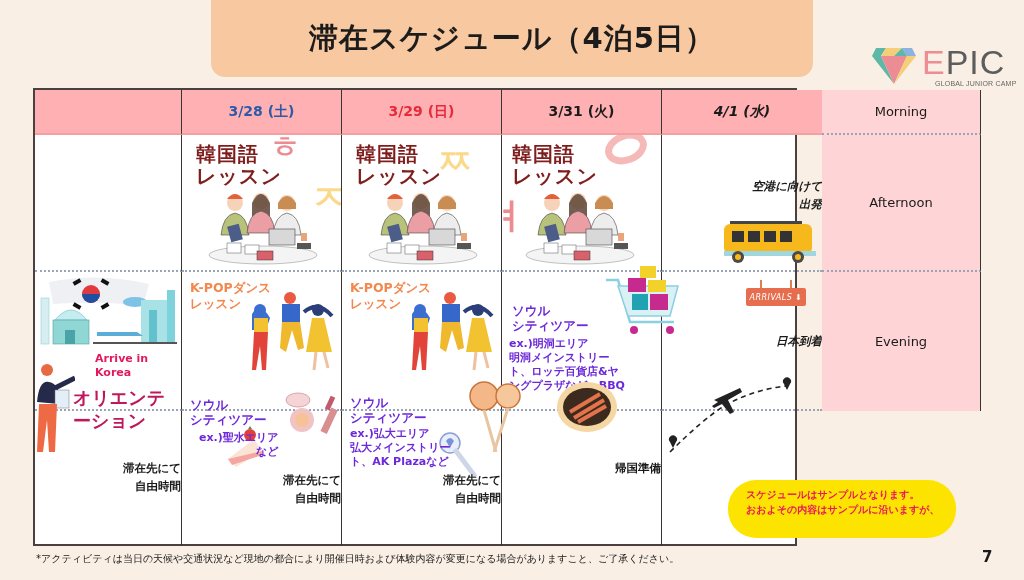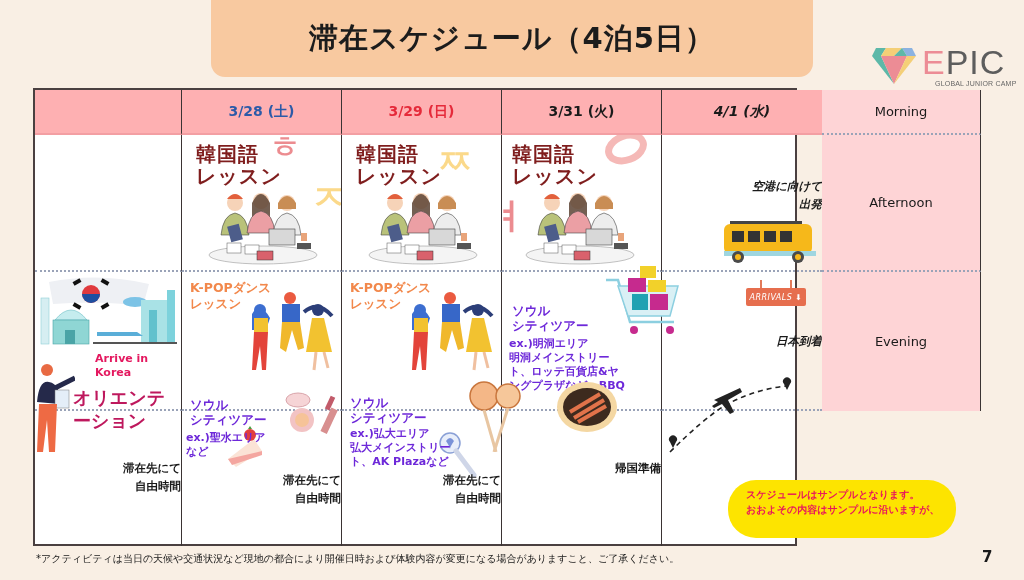--- a/index.html
+++ b/index.html
@@ -248,21 +248,21 @@
       <circle cx="74" cy="20" r="6" fill="#2c3e78"></circle>
       <path d="M60 22 Q74 10 88 26" stroke="#2c3e78" stroke-width="4" fill="none"></path>
       <path d="M68 28 L80 28 L88 62 L62 62 Z" fill="#f2c230"></path>
       <line x1="72" y1="62" x2="70" y2="80" stroke="#f0c0a0" stroke-width="3"></line>
       <line x1="80" y1="62" x2="84" y2="78" stroke="#f0c0a0" stroke-width="3"></line>
     </svg>
     <div class="txt teal" style="left:8px;top:100px;">
       <div>ソウル</div>
       <div>シティツアー</div>
     </div>
-    <div class="txt teal small" style="left:4px;top:134px;z-index:4;">
+    <div class="txt teal small" style="left:17px;top:134px;z-index:4;text-align:right;">
       <div>ex.)聖水エリア</div>
       <div>など</div>
     </div>
     <svg style="position:absolute;left:100px;top:118px;z-index:3;" width="60" height="56" viewBox="0 0 60 56">
       <ellipse cx="16" cy="10" rx="12" ry="7" fill="#f6d4d6" stroke="#d9a4aa" stroke-width="1"></ellipse>
       <circle cx="20" cy="30" r="12" fill="#f2c3c4"></circle>
         <circle cx="20" cy="30" r="7" fill="#f6c398"></circle>
       <rect x="44" y="18" width="7" height="26" fill="#d88f8f" transform="rotate(25 48 30)"></rect>
       <rect x="46" y="6" width="5" height="14" fill="#c25b6a" transform="rotate(25 48 12)"></rect>
     </svg>

